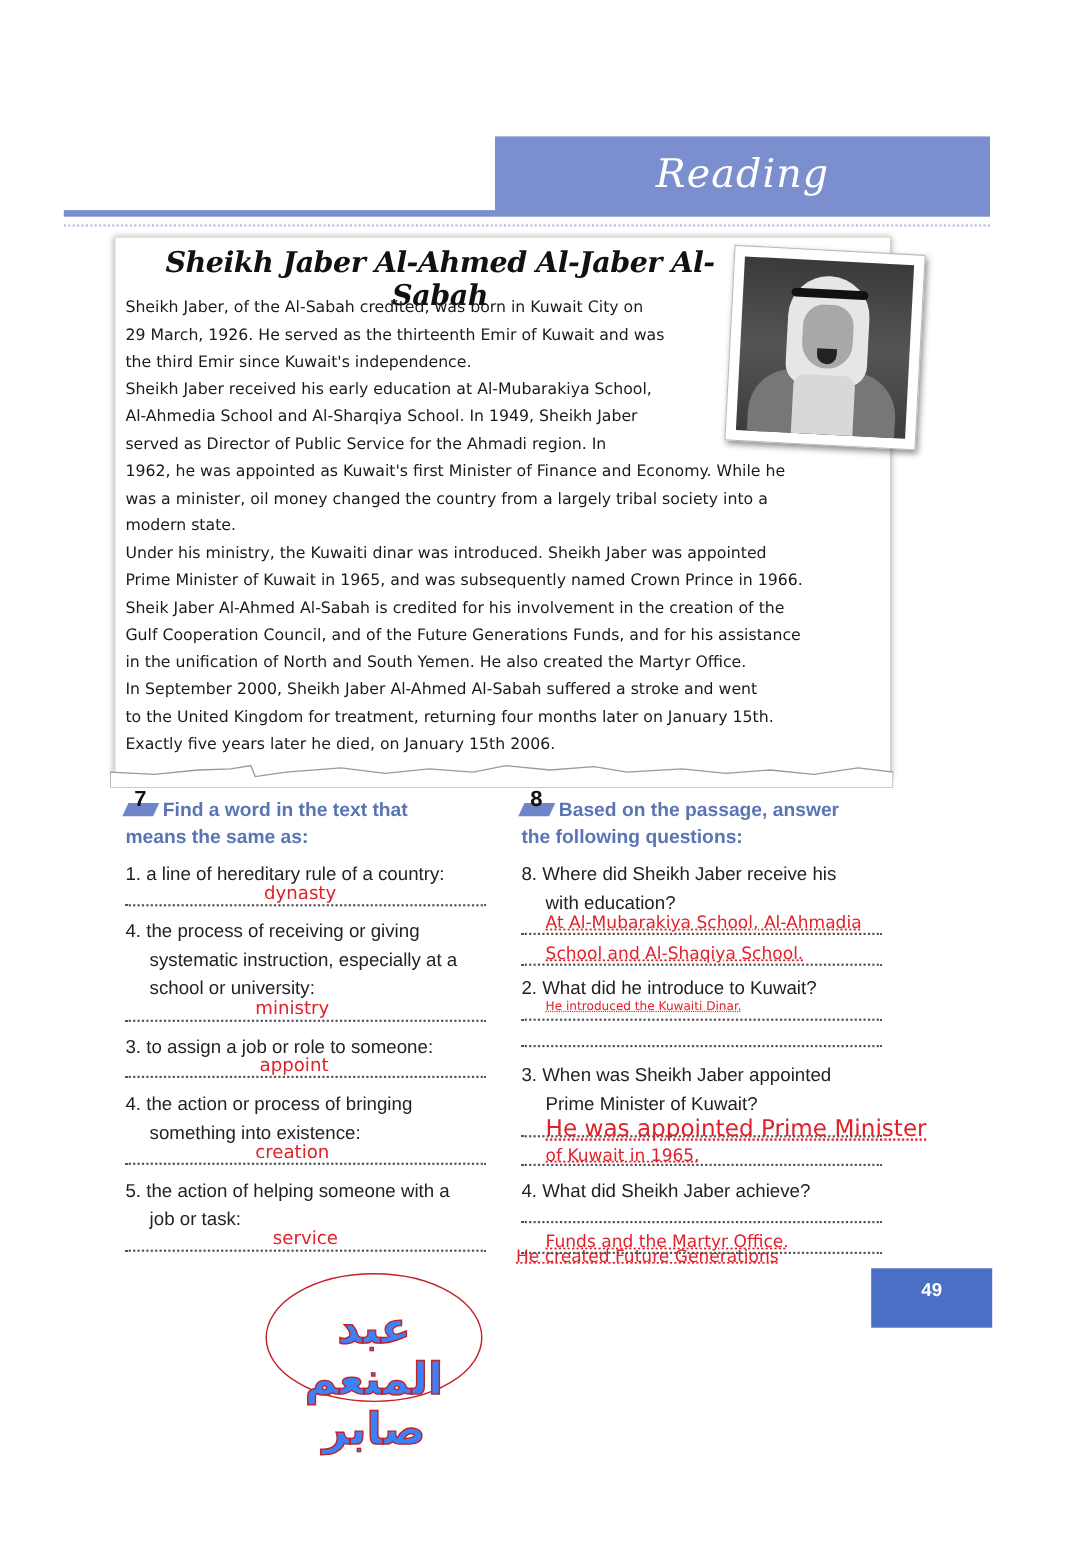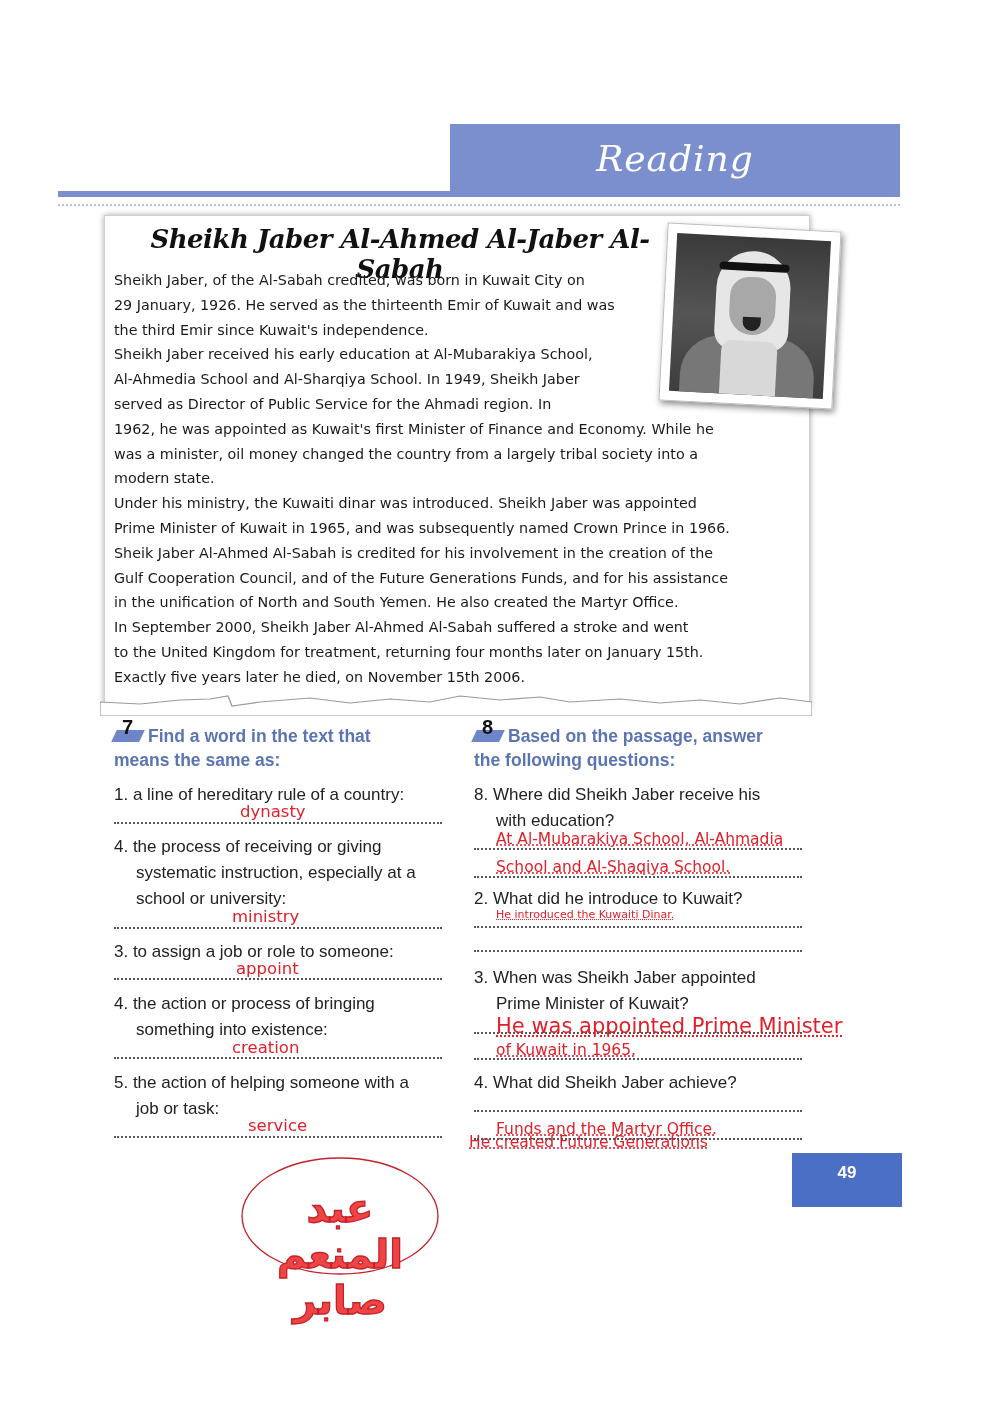--- a/index.html
+++ b/index.html
@@ -35,56 +35,56 @@
   .ex-icon .book { position:absolute; left:0; top:8px; width:28px; height:12px; background:#6e86c9; transform:skewX(-25deg); }
   .ex-icon .num { position:absolute; left:8px; top:-7px; font-size:20px; font-weight:bold; color:#111; }
 
   .q-text { position:absolute; font-size:17px; color:#222; line-height:26px; }
   .q-indent { padding-left:22px; display:block; }
   .dotline { position:absolute; border-top:2px dotted #555; height:0; }
   .answer { position:absolute; font-family:"DejaVu Sans", sans-serif; font-size:16.5px; color:#e0202a; white-space:nowrap; }
   .answer.u { text-decoration:underline; text-decoration-style:dotted; }
 
   .page-num-box { position:absolute; left:792px; top:1153px; width:110px; height:54px; background:#4a6fc5; color:#fff; font-weight:bold; font-size:17px; text-align:center; line-height:40px; }
-  .stamp-text { position:absolute; left:240px; top:1185px; width:200px; text-align:center; font-family:"DejaVu Sans", sans-serif; font-size:40px; font-weight:bold; color:#ef4444;
+  .stamp-text { position:absolute; left:240px; top:1185px; width:200px; text-align:center; font-family:"DejaVu Sans", sans-serif; font-size:40px; font-weight:bold; color:#3b82f6;
     -webkit-text-stroke:1.3px #c4222a; direction:rtl; }
 </style>
 </head>
 <body>
 
 <div class="header-band"></div>
 <div class="header-title">Reading</div>
 <div class="header-rule"></div>
 <div class="dotted-rule"></div>
 
 <div class="passage-card"></div>
 <svg class="torn-edge" viewBox="0 0 712 26" preserveAspectRatio="none">
   <path d="M0,12 L40,14 L80,10 L110,9 L128,6 L132,16 L160,12 L210,8 L250,13 L290,9 L330,12 L360,6 L400,10 L440,7 L470,12 L520,9 L560,13 L600,10 L640,14 L680,8 L712,12 L712,26 L0,26 Z" fill="#ffffff" stroke="#9a9a9a" stroke-width="1.2"></path>
 </svg>
 
 <div class="passage-title">Sheikh Jaber Al-Ahmed Al-Jaber  Al-Sabah</div>
 
 <div class="passage-body">
   <span class="p-line">Sheikh Jaber, of the Al-Sabah credited, was born in Kuwait City on</span>
-  <span class="p-line">29 January, 1926. He served as the thirteenth Emir of Kuwait and was</span>
+  <span class="p-line">29 March, 1926. He served as the thirteenth Emir of Kuwait and was</span>
   <span class="p-line">the third Emir since Kuwait's independence.</span>
   <span class="p-line">Sheikh Jaber received his early education at Al-Mubarakiya School,</span>
   <span class="p-line">Al-Ahmedia School and Al-Sharqiya School. In 1949, Sheikh Jaber</span>
   <span class="p-line">served as Director of Public Service for the Ahmadi region. In</span>
   <span class="p-line">1962, he was appointed as Kuwait's first Minister of Finance and Economy. While he</span>
   <span class="p-line">was a minister, oil money changed the country from a largely tribal society into a</span>
   <span class="p-line">modern state.</span>
   <span class="p-line">Under his ministry, the Kuwaiti dinar was introduced.  Sheikh Jaber was appointed</span>
   <span class="p-line">Prime Minister of Kuwait in 1965, and was subsequently named Crown Prince in 1966.</span>
   <span class="p-line">Sheik Jaber Al-Ahmed Al-Sabah is credited for his involvement in the creation of the</span>
   <span class="p-line">Gulf Cooperation Council, and of the Future Generations Funds, and for his assistance</span>
   <span class="p-line">in the unification of North and South Yemen. He also created the Martyr Office.</span>
   <span class="p-line">In September 2000, Sheikh Jaber Al-Ahmed Al-Sabah suffered a stroke and went</span>
   <span class="p-line">to the United Kingdom for treatment, returning four months later on January 15th.</span>
-  <span class="p-line">Exactly five years later he died, on November 15th 2006.</span>
+  <span class="p-line">Exactly five years later he died, on January 15th 2006.</span>
 </div>
 
 <div class="photo-frame">
   <div class="photo" title="Portrait of Sheikh Jaber Al-Ahmed Al-Jaber Al-Sabah">
     <div class="robe"></div>
     <div class="head"></div>
     <div class="robe-in"></div>
     <div class="face"></div>
     <div class="band"></div>
     <div class="beard"></div>

